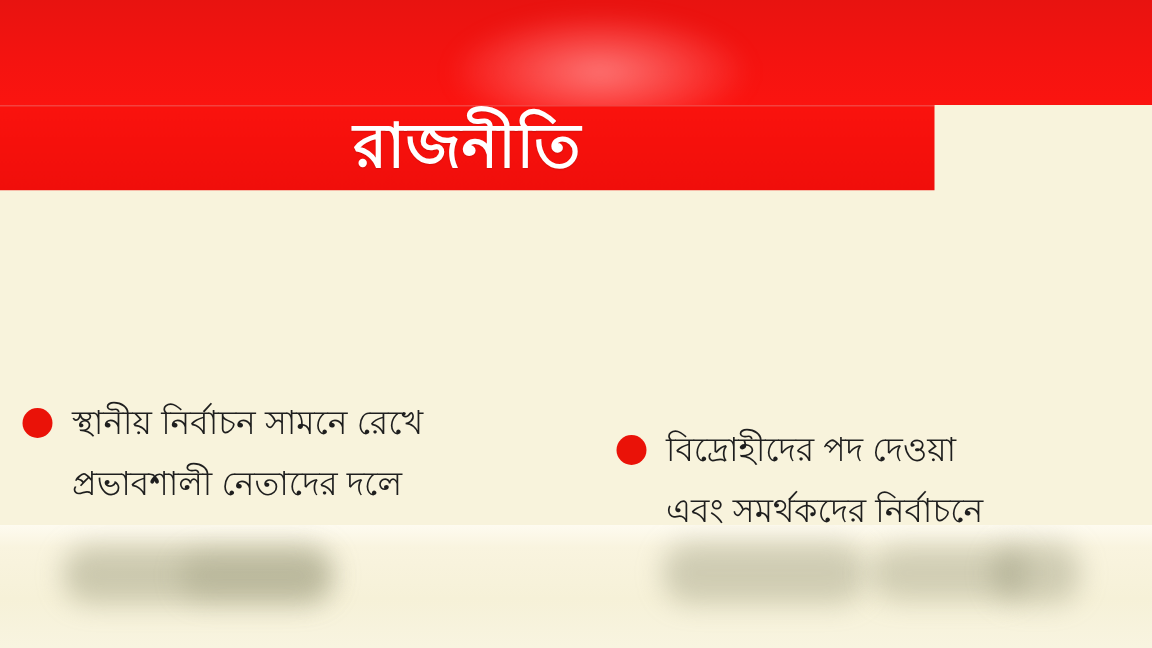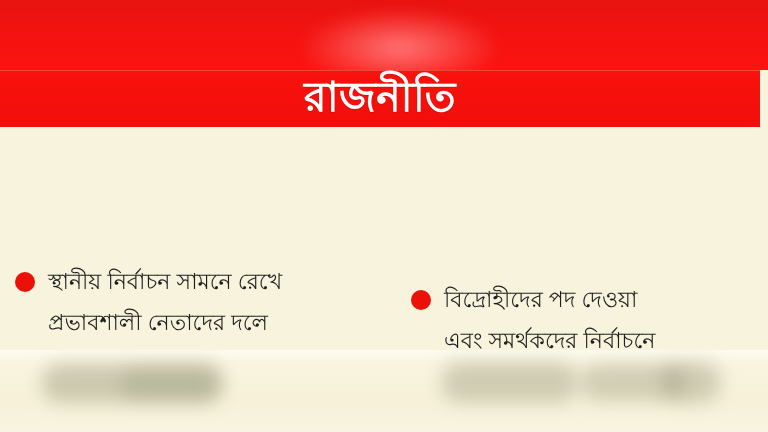--- a/index.html
+++ b/index.html
@@ -29,21 +29,21 @@
     left: 300px; top: 8px;
     width: 200px; height: 80px;
     background: radial-gradient(ellipse at center, rgba(255,150,150,0.75) 0%, rgba(255,120,120,0.35) 45%, rgba(255,120,120,0) 72%);
     filter: blur(6px);
   }
 
   
   .title-band {
     position: absolute;
     left: 0; top: 70px;
-    width: 760px; height: 57px;
+    width: 623px; height: 57px;
     background: linear-gradient(180deg, #fa120d 0%, #f00e0b 100%);
     border-top: 1px solid rgba(255,255,255,0.22);
     box-sizing: border-box;
     display: flex;
     align-items: center;
     justify-content: center;
   }
   .title-band h1 {
     margin: 0 0 4px 0;
     font-size: 41px;

